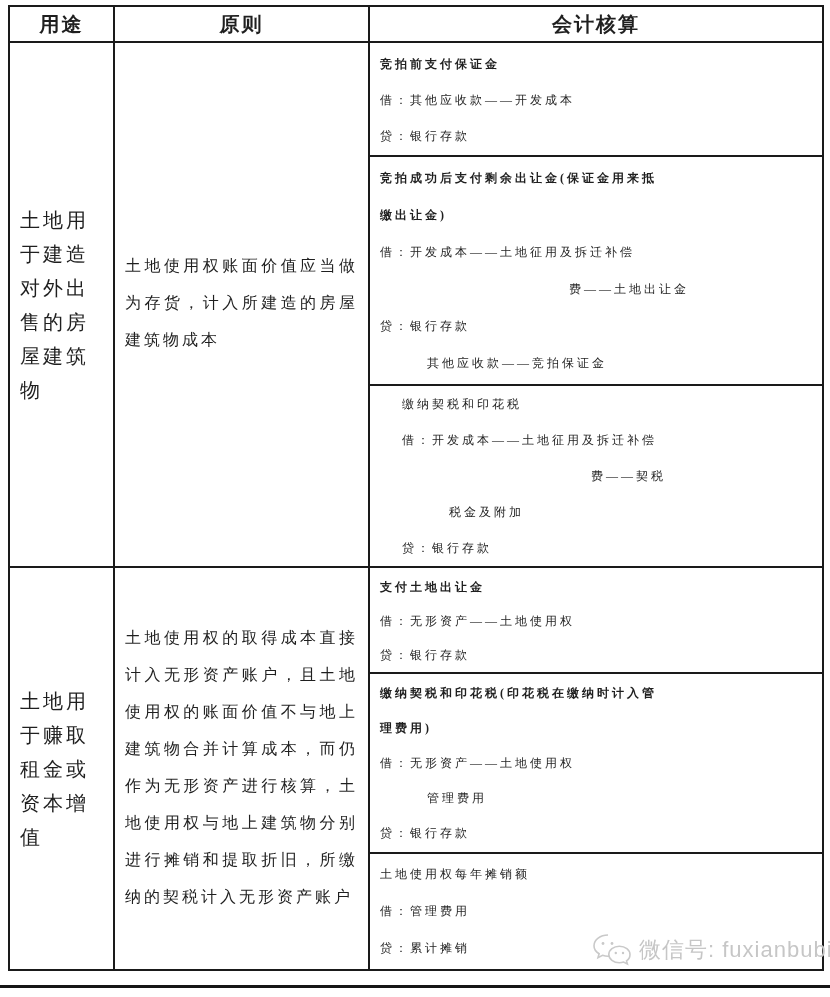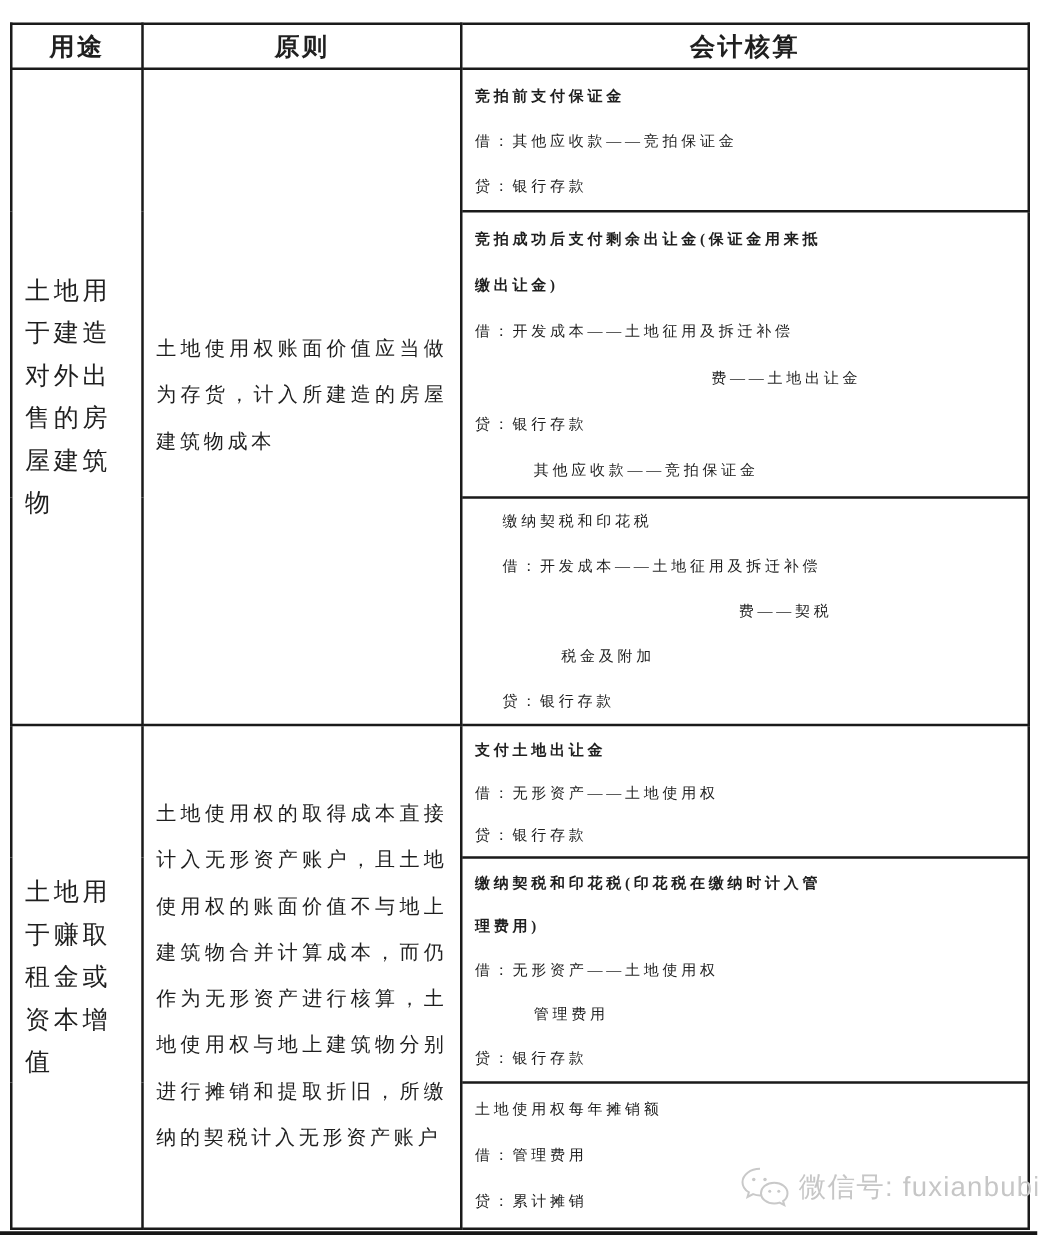--- a/index.html
+++ b/index.html
@@ -3,21 +3,21 @@
 <meta charset="utf-8">
 <style>
   html,body{margin:0;padding:0;}
   body{
     width:830px;height:997px;background:#ffffff;position:relative;
     font-family:"Liberation Serif","DejaVu Serif",serif;
     color:#1f1f1f;
   }
   .page{position:absolute;inset:0;overflow:hidden;}
   table.acct-table{
-    position:absolute;left:8px;top:18px;
+    position:absolute;left:8px;top:5px;
     width:814px;height:962px;
     border-collapse:collapse;table-layout:fixed;
   }
   col.c1{width:105px;} col.c2{width:255px;} col.c3{width:454px;}
   th,td{border:2px solid #1a1a1a;padding:0;vertical-align:top;overflow:hidden;}
   th{
     font-size:20px;font-weight:bold;letter-spacing:2px;
     text-align:center;vertical-align:middle;
   }
   tr.tr-header{height:36px;}
@@ -84,21 +84,21 @@
 
     <tr class="tr-a1">
       <td class="purpose-cell" rowspan="3">
         <div class="vtext">土地用于建造对外出售的房屋建筑物</div>
       </td>
       <td class="principle-cell" rowspan="3">
         <div class="ptext">土地使用权账面价值应当做为存货，计入所建造的房屋建筑物成本</div>
       </td>
       <td class="entry-cell c-a1">
         <div class="line bold">竞拍前支付保证金</div>
-        <div class="line">借：其他应收款——竞拍保证金</div>
+        <div class="line">借：其他应收款——开发成本</div>
         <div class="line">贷：银行存款</div>
       </td>
     </tr>
     <tr class="tr-a2">
       <td class="entry-cell c-a2">
         <div class="line bold">竞拍成功后支付剩余出让金(保证金用来抵</div>
         <div class="line bold">缴出让金)</div>
         <div class="line">借：开发成本——土地征用及拆迁补偿</div>
         <div class="line ind2">费——土地出让金</div>
         <div class="line">贷：银行存款</div>

